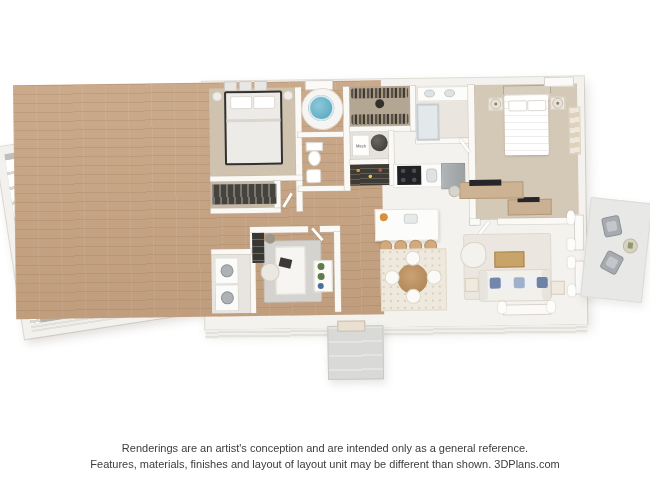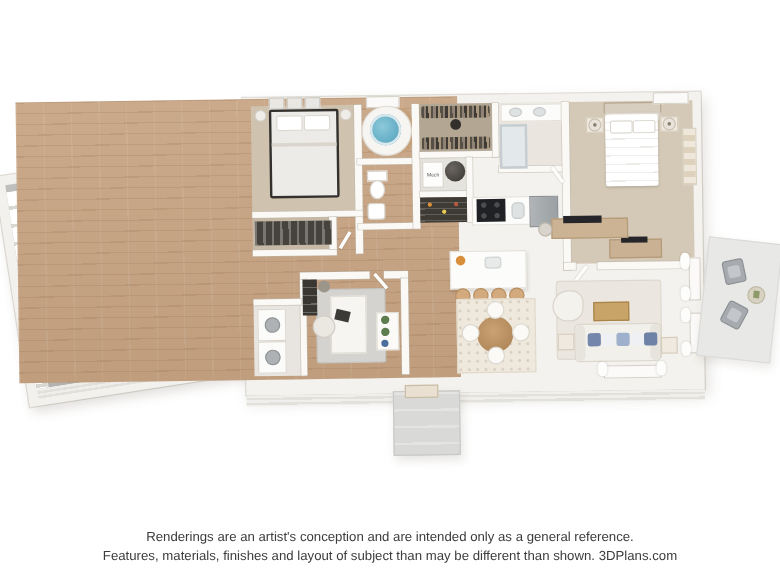--- a/index.html
+++ b/index.html
@@ -388,15 +388,15 @@
     <div id="front-door" class="abs"></div>
     <div id="patio" class="abs">
       <div id="pc1" class="pchair"></div>
       <div id="pc2" class="pchair"></div>
       <div id="ptable" class="abs"></div>
     </div>
   </div>
 
   <div id="footer">
     <div>Renderings are an artist's conception and are intended only as a general reference.</div>
-    <div>Features, materials, finishes and layout of subject than may be different than shown. 3DPlans.com</div>
+    <div>Features, materials, finishes and layout of layout unit may be different than shown. 3DPlans.com</div>
   </div>
 </div>
 
 </body></html>

